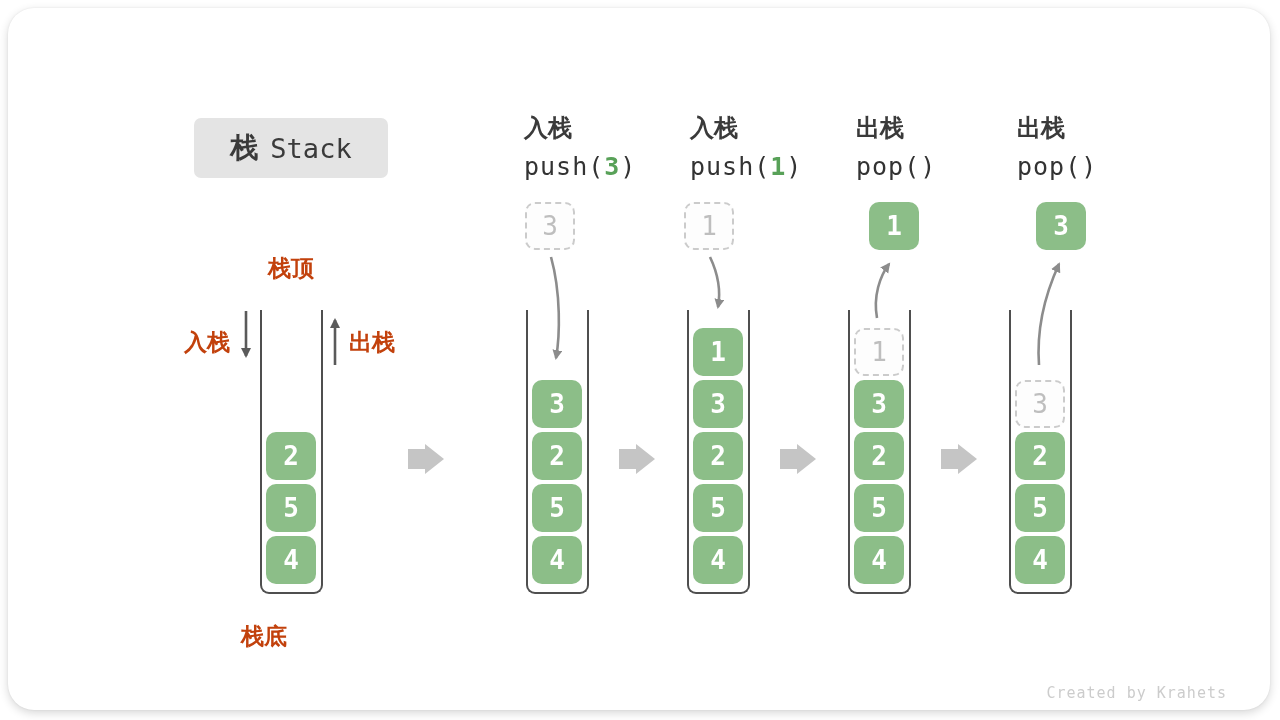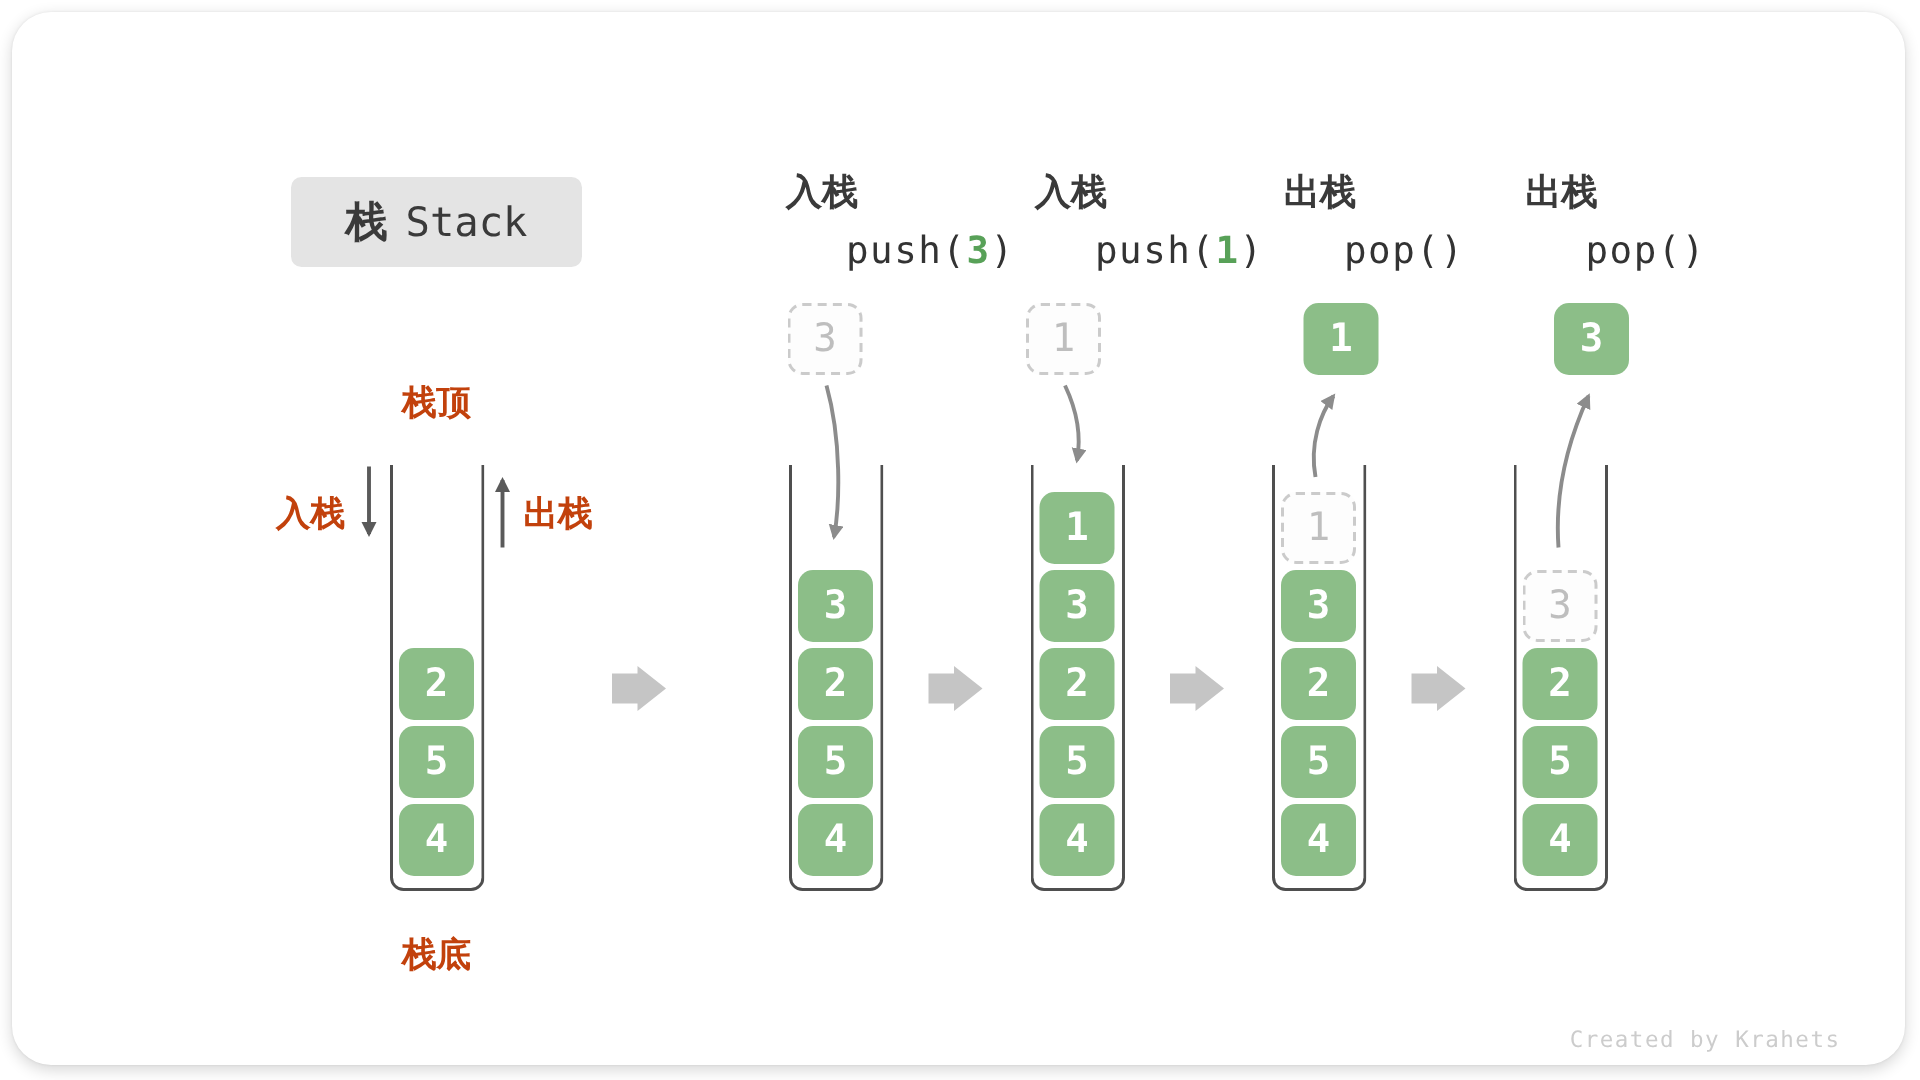--- a/index.html
+++ b/index.html
@@ -28,28 +28,28 @@
   #title-box .zh { font: 700 28px "Liberation Sans", sans-serif; }
   #title-box .en { font: 500 27px "DejaVu Sans Mono", monospace; }
 
   
   .cjk-label {
     color: #c2410c;
     font: 700 23px "Liberation Sans", sans-serif;
     white-space: nowrap;
   }
   #stack-top-label    { left: 233px; top: 245px; width: 100px; text-align: center; }
-  #stack-bottom-label { left: 233px; top: 613px; width: 100px; text-align: center; }
+  #stack-bottom-label { left: 233px; top: 613px; width: 100px; }
   #push-label { left: 176px; top: 319px; }
   #pop-label  { left: 341px; top: 319px; }
 
   
   .scene-header { position: absolute; top: 104px; }
   .scene-action { font: 700 24px "Liberation Sans", sans-serif; color: #3A3A3A; }
-  .scene-code   { margin-top: 8px; font: 500 25px "DejaVu Sans Mono", monospace; color: #333333; letter-spacing: 1px; white-space: nowrap; margin-left: 40px; }
+  .scene-code   { margin-top: 8px; font: 500 25px "DejaVu Sans Mono", monospace; color: #333333; letter-spacing: 1px; white-space: nowrap; }
   .scene-code .arg { color: #58A158; font-weight: 700; }
 
   
   .stack-container {
     position: absolute; top: 302px;
     width: 63px; height: 284px;
     box-sizing: border-box;
     border-left: 2px solid #4F4F4F;
     border-right: 2px solid #4F4F4F;
     border-bottom: 2px solid #4F4F4F;

